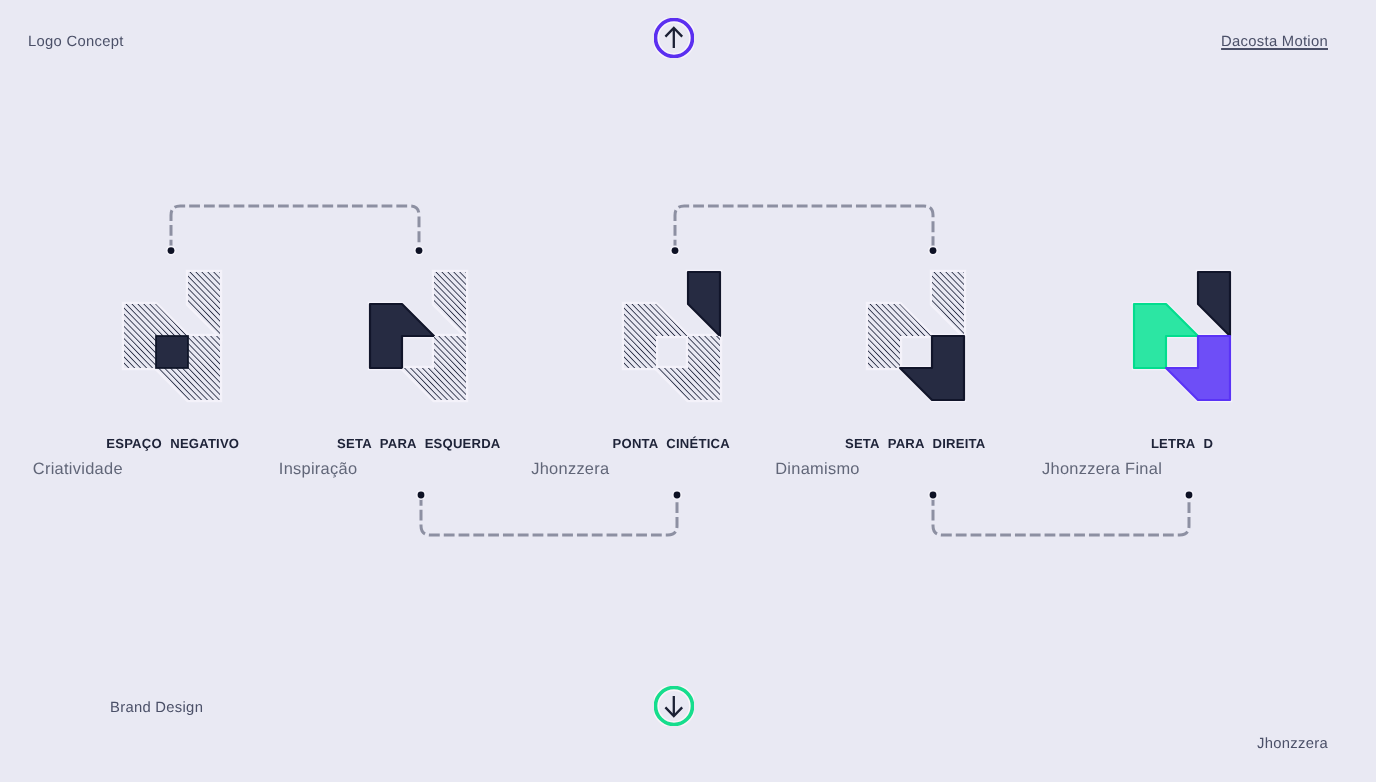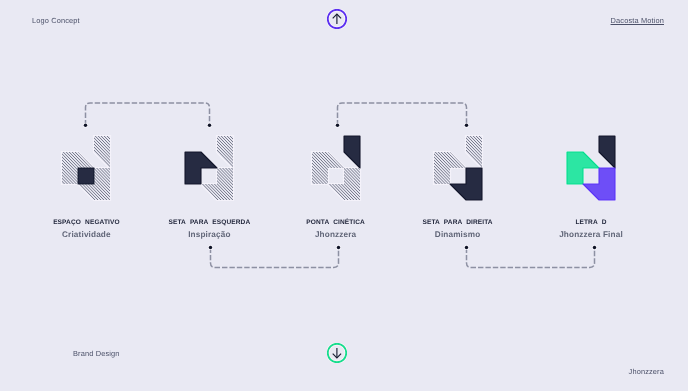--- a/index.html
+++ b/index.html
@@ -1,34 +1,34 @@
 <!DOCTYPE html>
 <html><head>
 <meta charset="utf-8">
 <title>Logo Concept</title>
 <style>
   html,body{margin:0;padding:0;}
   body{width:688px;height:391px;background:#e9e9f3;
        font-family:"Liberation Sans",sans-serif;overflow:hidden;
        -webkit-font-smoothing:antialiased;text-rendering:geometricPrecision;}
   .stage{position:relative;width:688px;height:391px;transform:translateZ(0);}
-  .meta{position:absolute;font-size:7.4px;color:#4b5068;letter-spacing:.15px;white-space:nowrap;margin-left:18px;}
+  .meta{position:absolute;font-size:7.4px;color:#4b5068;letter-spacing:.15px;white-space:nowrap;}
   #hdr-left{left:14px;top:16px;}
   #hdr-right{right:24px;top:16px;text-decoration:underline;}
   #ftr-left{left:14px;top:349px;padding-left:41px;}
   #ftr-right{right:24px;top:367px;}
   .badge{position:absolute;width:20px;height:20px;}
   #badge-top{left:327.4px;top:8.8px;}
   #badge-bottom{left:327.4px;top:342.8px;}
   .step{position:absolute;top:133.5px;width:140px;margin-left:-70px;}
   .glyph{position:absolute;left:50%;top:0;width:52px;height:68px;margin-left:-26px;overflow:visible;}
   .cap{position:absolute;left:0;top:85.6px;width:140px;text-align:center;
        font-size:6.55px;font-weight:700;color:#1e2338;letter-spacing:.1px;word-spacing:2.3px;white-space:nowrap;}
-  .sub{position:absolute;left:0;top:96.4px;width:140px;text-align:center;
-       font-size:8.2px;color:#616678;letter-spacing:.15px;white-space:nowrap;font-weight:bold;}
+  .sub{position:absolute;left:0;top:96.4px;width:140px;text-align:left;
+       font-size:8.2px;color:#616678;letter-spacing:.15px;white-space:nowrap;}
   .conn{position:absolute;}
 </style>
 </head>
 <body>
 
 <div class="stage">
   <div class="meta" id="hdr-left">Logo Concept</div>
   <div class="meta" id="hdr-right">Dacosta Motion</div>
   <div class="meta" id="ftr-left">Brand Design</div>
   <div class="meta" id="ftr-right">Jhonzzera</div>

